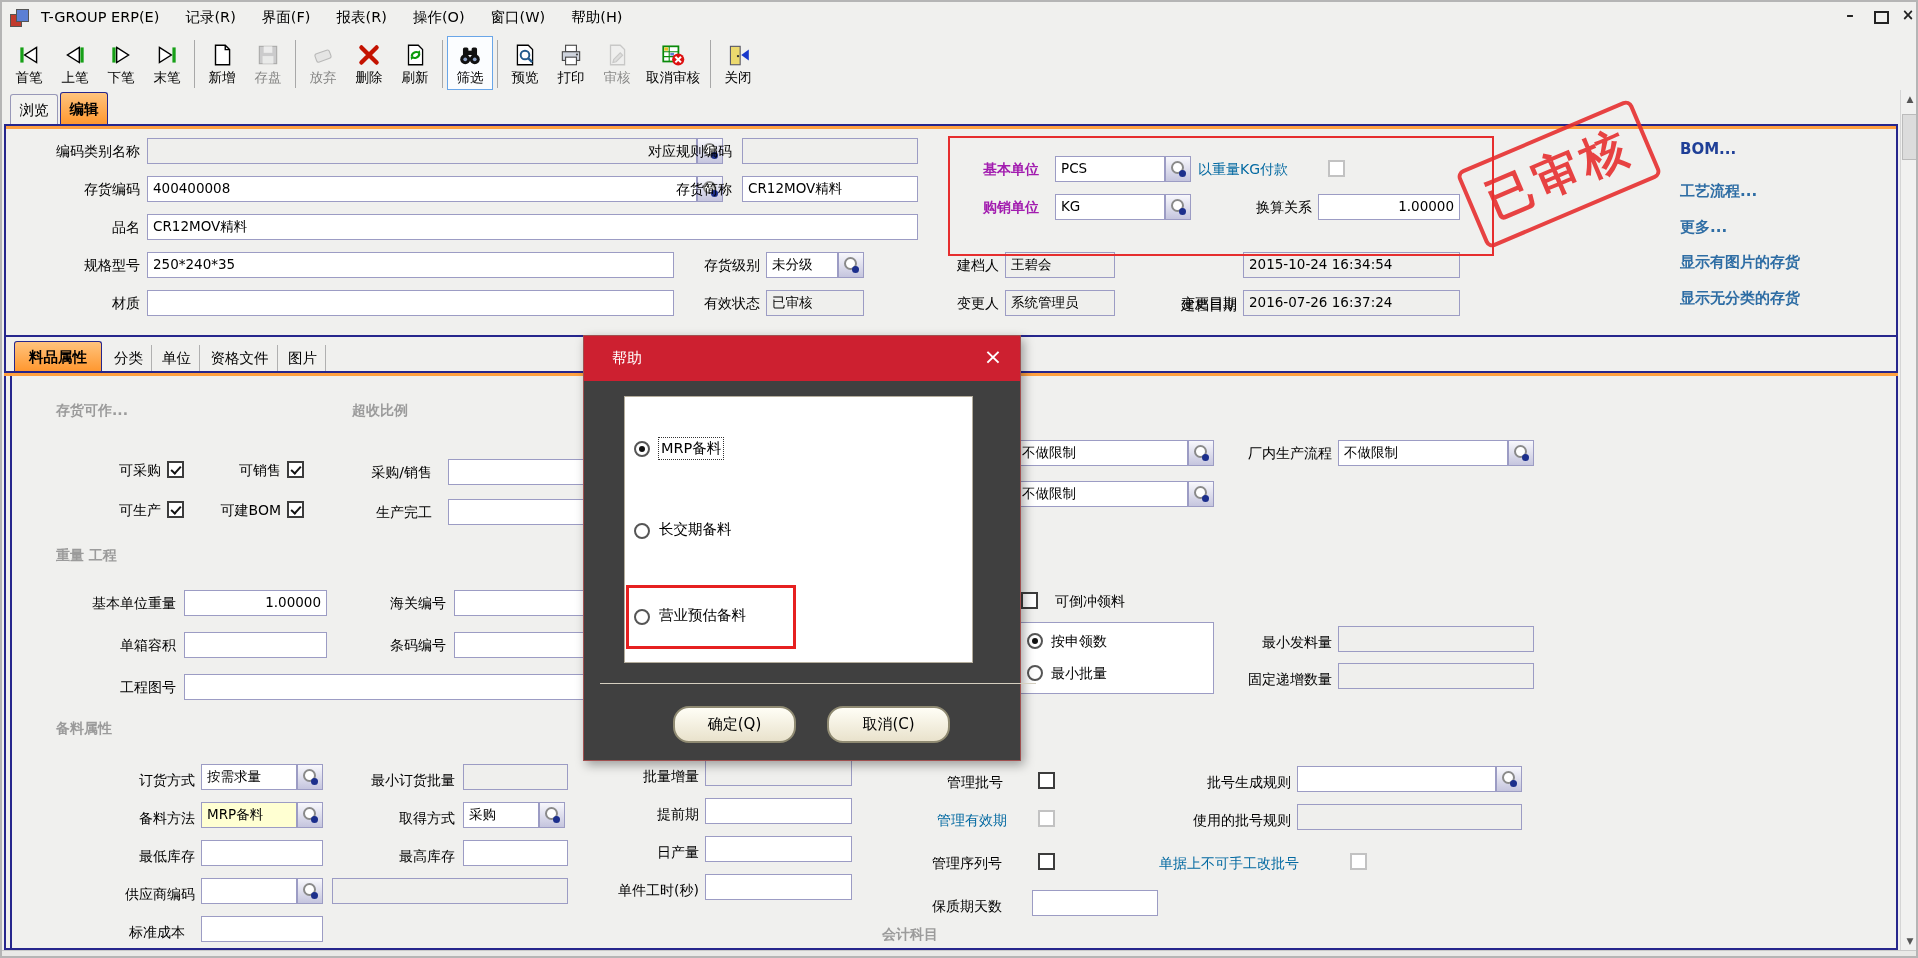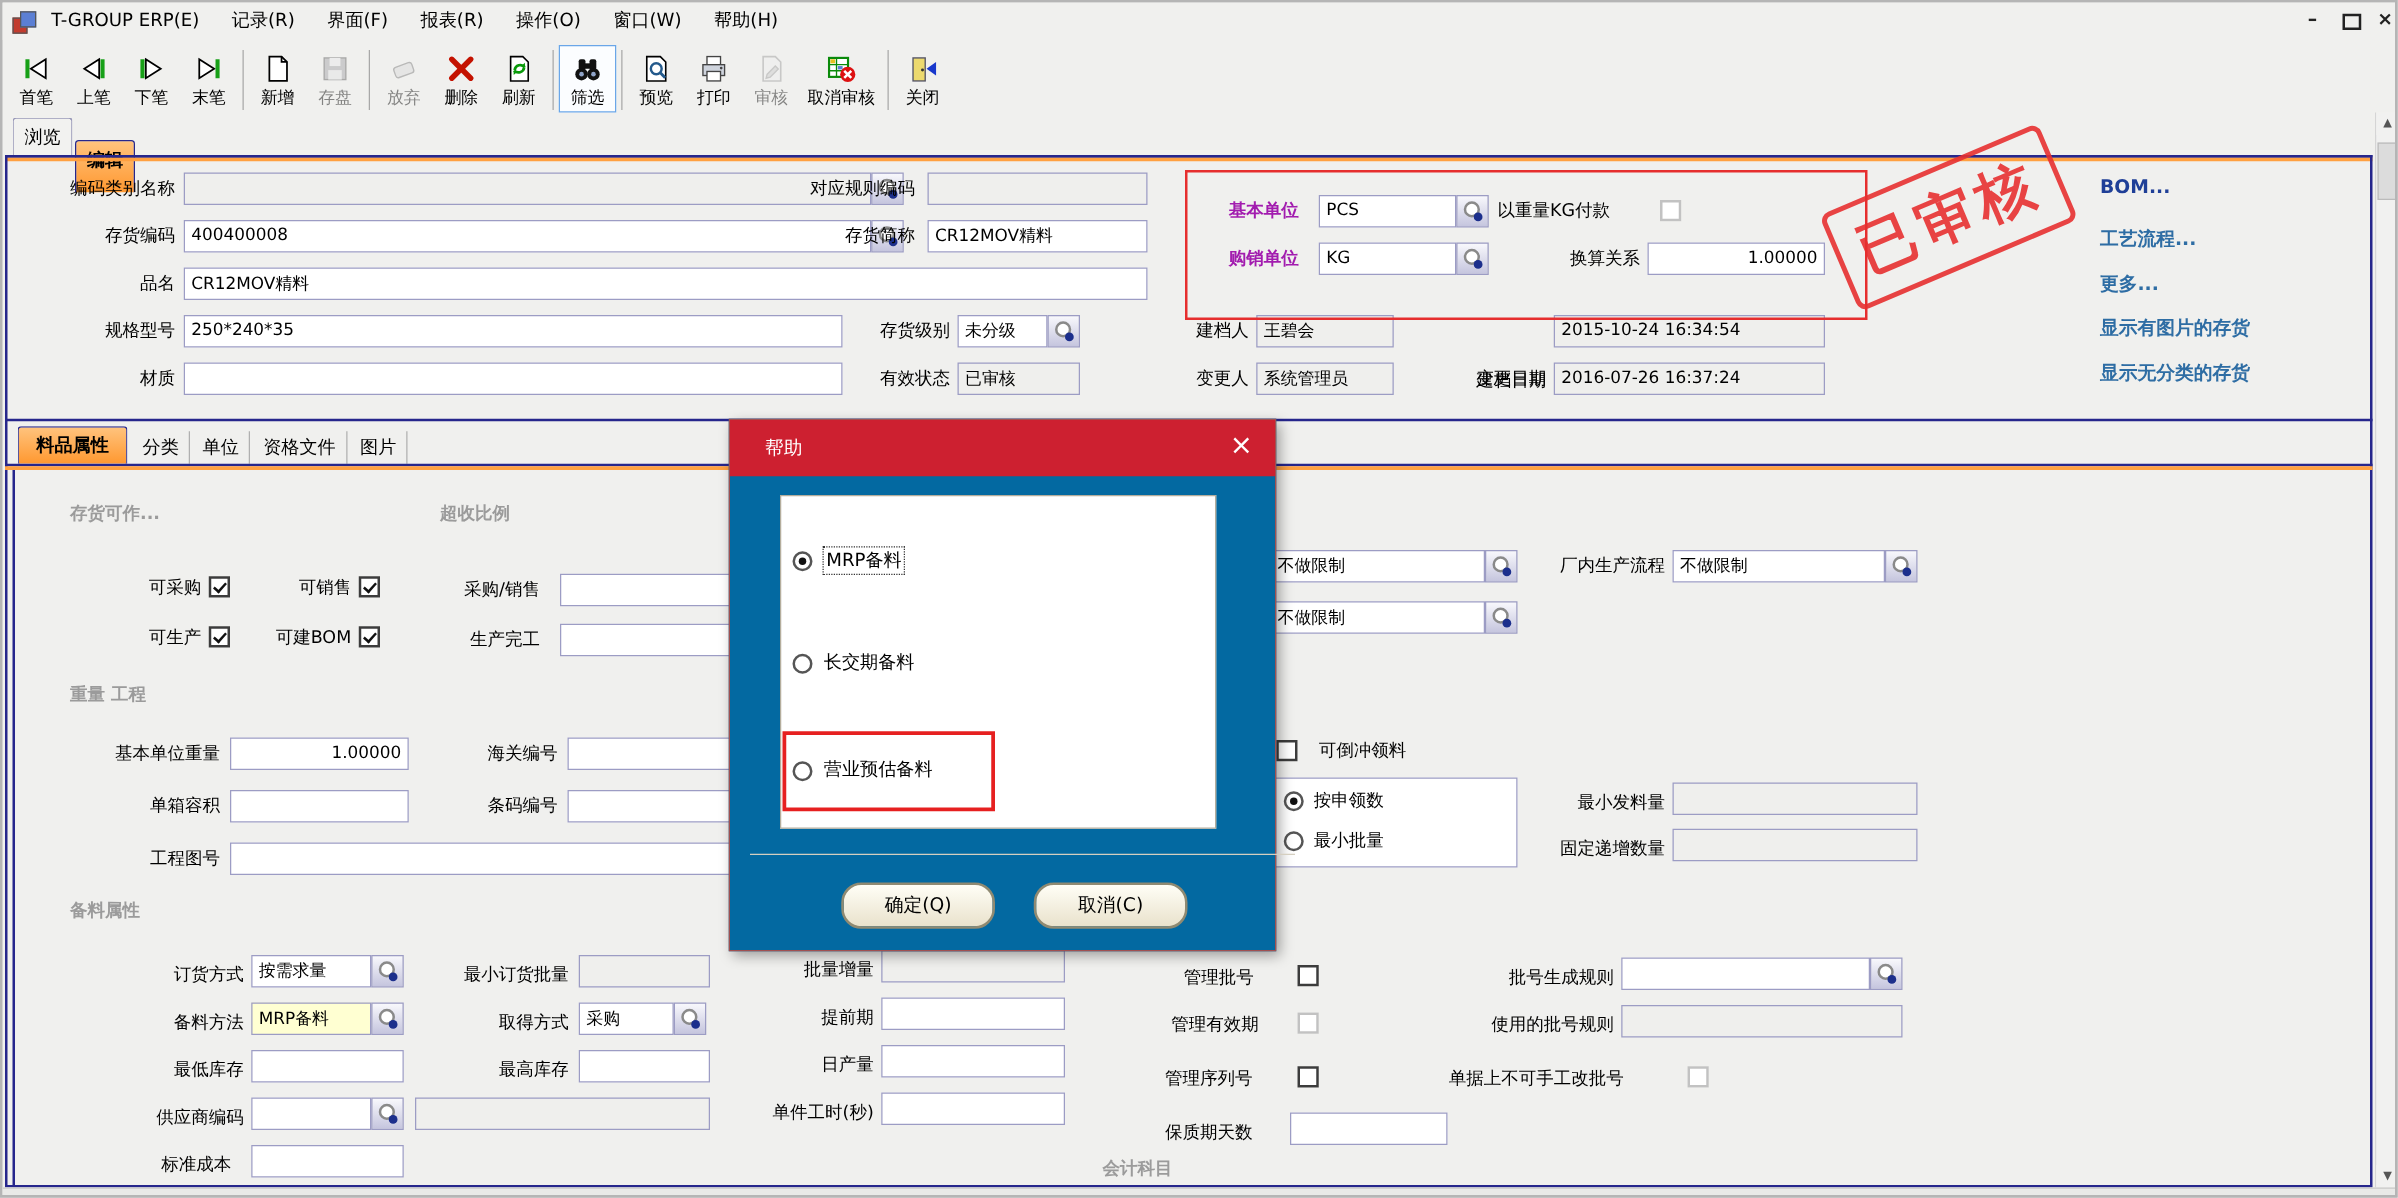--- a/index.html
+++ b/index.html
@@ -30,21 +30,21 @@
   .dtab.off{border-right:1px solid #b0b0b0;}
   .hline{position:absolute;left:2px;width:1894px;}
   .navy{background:#26268c;height:2px;}
   .orange{background:#ffa040;height:3px;}
   .frame{position:absolute;left:2px;top:122px;width:1894px;height:826px;border:2px solid #26268c;box-sizing:border-box;pointer-events:none;}
   .innerL{position:absolute;left:8px;top:373px;width:2px;height:573px;background:#26268c;}
   
   .lbl{position:absolute;height:26px;line-height:26px;text-align:right;white-space:nowrap;font-size:14px;}
   .lbl.left{text-align:left;}
   .lbl.red{color:#a21caf;font-weight:bold;}
-  .lbl.gray{color:#000000;}
+  .lbl.gray{color:#0369a1;}
   .fld{position:absolute;height:26px;box-sizing:border-box;background:#fff;border:1px solid #9c9cc4;font-size:13.5px;
        padding:3px 5px;white-space:nowrap;overflow:hidden;}
   .fld.dis{background:#efefed;}
   .fld.num{text-align:right;}
   .fld.yellow{background:#ffffd2;}
   .lk{position:absolute;width:26px;height:26px;box-sizing:border-box;border:1px solid #9c9cc4;
       background:linear-gradient(180deg,#f8f8fc,#c5c5de);cursor:pointer;}
   .lk .c{position:absolute;left:5px;top:4px;width:9px;height:9px;border:2px solid #8a8a8a;border-radius:50%;background:#fff;}
   .lk .d{position:absolute;right:4px;bottom:4px;width:7px;height:7px;border-radius:50%;background:#1c2f8c;}
   .cb{position:absolute;width:17px;height:17px;box-sizing:border-box;background:#fff;border:2px solid #3c3c3c;}
@@ -52,21 +52,21 @@
   .cb.gray{border-color:#c2c2c2;}
   .rd{position:absolute;width:16px;height:16px;border-radius:50%;border:2px solid #555;background:#fff;box-sizing:border-box;}
   .rd.on::after{content:"";position:absolute;left:3px;top:3px;width:6px;height:6px;border-radius:50%;background:#111;}
   .sect{position:absolute;font-size:14px;font-weight:bold;color:#9b9b9b;white-space:nowrap;}
   .link{position:absolute;font-size:15px;font-weight:bold;color:#2e6da4;white-space:nowrap;cursor:pointer;}
   .redbox{position:absolute;border:2px solid #e62e2e;z-index:8;pointer-events:none;}
   .stamp{position:absolute;left:1462px;top:130px;width:182px;height:76px;border:4px solid #e73030;border-radius:8px;
          color:#e73030;font-size:46px;font-weight:bold;letter-spacing:5px;display:flex;align-items:center;justify-content:center;
          transform:rotate(-23deg);opacity:.9;z-index:6;}
   
-  .dialog{position:absolute;left:581px;top:333px;width:436px;height:424px;background:#0369a1;border:1px solid #a05050;
+  .dialog{position:absolute;left:581px;top:333px;width:436px;height:424px;background:#404040;border:1px solid #a05050;
           box-shadow:3px 4px 10px rgba(0,0,0,.35);z-index:50;}
   .dtitle{position:absolute;left:0;top:0;width:100%;height:45px;background:#cd2030;color:#fff;display:flex;align-items:center;}
   .dtitle span{margin-left:28px;font-size:15px;}
   .dclose{position:absolute;right:14px;top:8px;color:#fff;font-size:22px;cursor:pointer;width:26px;text-align:center;}
   .dlist{position:absolute;left:40px;top:60px;width:349px;height:267px;background:#fff;border:1px solid #b4ad9c;box-sizing:border-box;}
   .dopt{position:absolute;font-size:14.5px;white-space:nowrap;}
   .dopt .txt{position:absolute;left:25px;top:-3px;}
   .dopt .txt.focus{outline:1px dotted #333;padding:1px 2px;}
   .dfoot{position:absolute;left:16px;top:347px;width:436px;height:77px;border-top:1px solid #d5cfc0;}
   .dbtn{position:absolute;width:119px;height:33px;border-radius:16px;border:2px solid #8f8a72;
@@ -224,21 +224,21 @@
       <svg viewBox="0 0 24 24">
           <rect x="5" y="4" width="9" height="17" fill="#ecd96e" stroke="#556"></rect>
           <circle cx="12" cy="13" r="1.1" fill="#333"></circle>
           <path d="M22 7 l-7 5 7 5 z" fill="#1838cc"></path>
         </svg>
       <span>关闭</span>
       </div>
   </div>
 
   <div class="tab off" style="left:8px;top:92px;width:48px;height:30px;line-height:30px;">浏览</div>
-  <div class="tab on" style="left:58px;top:90px;width:48px;height:42px;line-height:32px;margin-top:20px;">编辑</div>
+  <div class="tab on" style="left:58px;top:90px;width:48px;height:32px;line-height:32px;">编辑</div>
   <div class="hline navy" style="top:122px;"></div>
   <div class="hline orange" style="top:124px;"></div>
   <div class="frame"></div>
   <div class="innerL"></div>
 
   <span class="lbl" style="left:10px;top:136px;width:128px;">编码类别名称</span>
   <div class="fld dis" style="left:145px;top:136px;width:550px;"></div>
   <span class="lk" style="left:695px;top:136px;">
       <i class="c"></i>
       <i class="d"></i>

